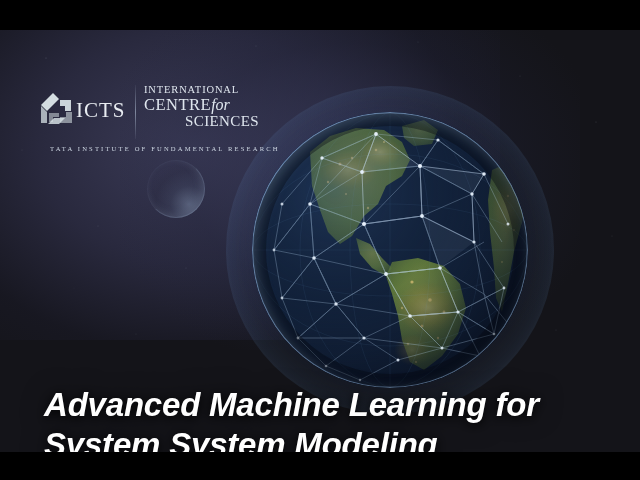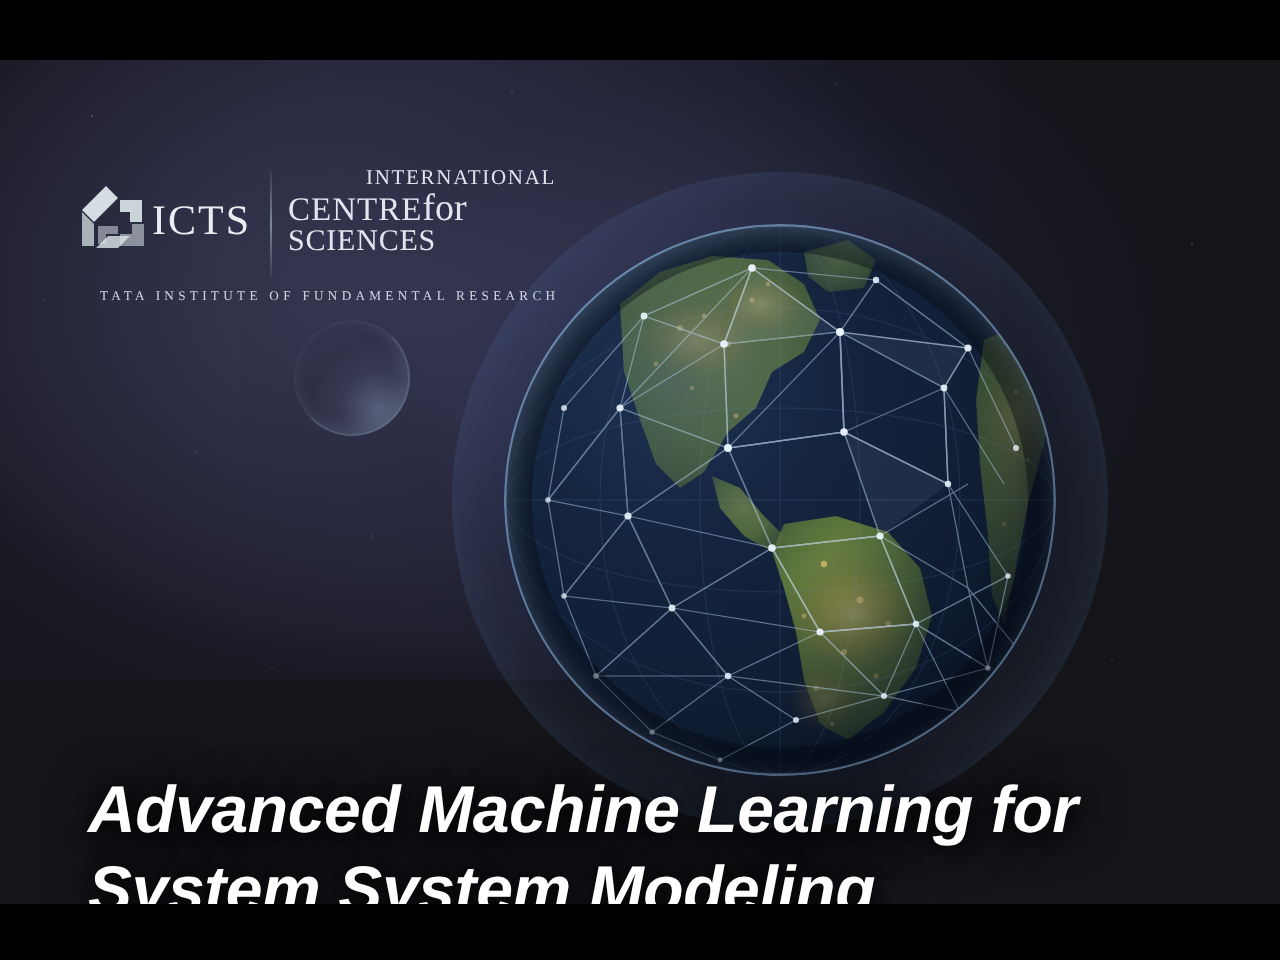--- a/index.html
+++ b/index.html
@@ -185,40 +185,41 @@
     color: #dfe6ee;
   }
   .ll {
     display: block;
     white-space: nowrap;
   }
   .ll-international {
     font-size: 10.5px;
     letter-spacing: 0.85px;
     line-height: 13px;
-    margin-left: 39px;
   }
   .ll-centre {
     font-size: 16.5px;
     letter-spacing: 0.5px;
     line-height: 17px;
   }
   .ll-centre .ital {
-    font-size: 19px;
+    font-style: italic;
+    font-size: 16px;
     letter-spacing: 0;
   }
   .ll-theoretical {
     font-size: 15px;
     letter-spacing: 0.4px;
     line-height: 17px;
   }
   .ll-sciences {
     font-size: 15px;
     letter-spacing: 0.4px;
     line-height: 17px;
+    margin-left: 41px;
   }
   .logo-tagline {
     position: absolute;
     left: 12px;
     top: 60px;
     font-family: "Liberation Serif", serif;
     font-size: 6.6px;
     letter-spacing: 2.15px;
     color: #cfd8e4;
     white-space: nowrap;

